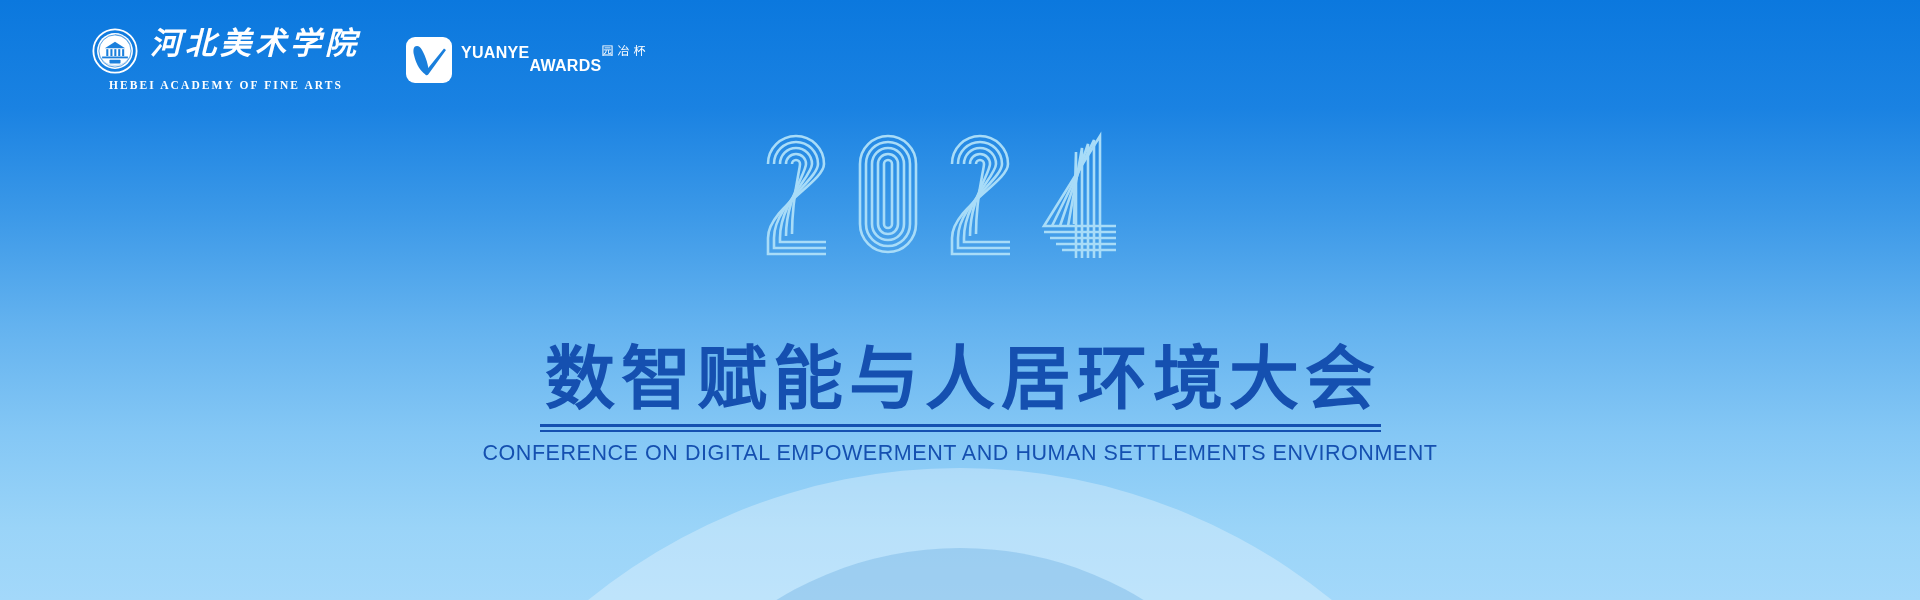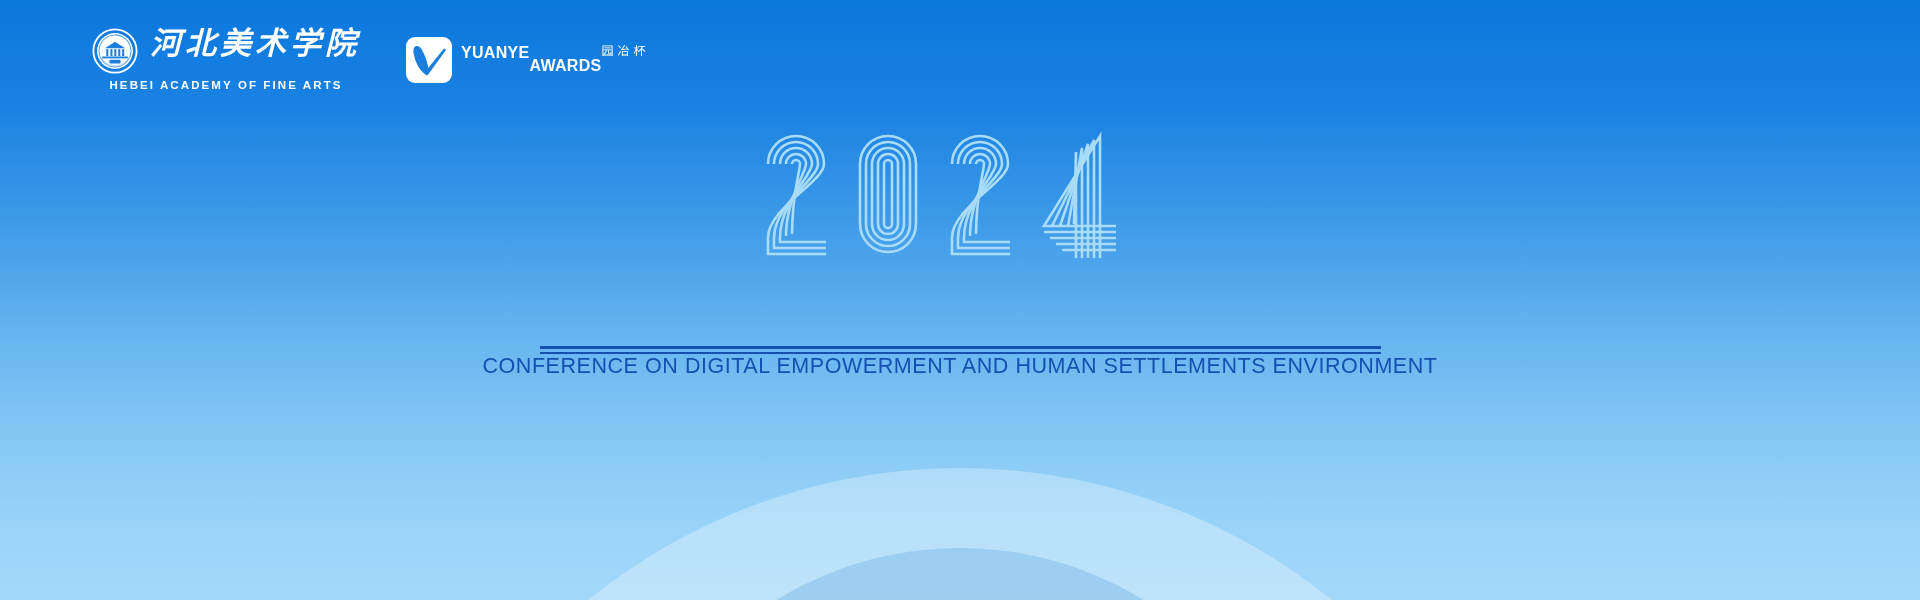--- a/index.html
+++ b/index.html
@@ -75,21 +75,21 @@
     font-size: 31px;
     font-weight: 700;
     letter-spacing: 4px;
     color: #ffffff;
     font-style: italic;
     line-height: 1;
     white-space: nowrap;
   }
   .hebei-en {
     margin-top: 5px;
-    font-family: Liberation Sans, sans-serif;
+    font-family: Liberation Serif, serif;
     font-size: 11.5px;
     font-weight: 700;
     letter-spacing: 2.1px;
     color: #ffffff;
     white-space: nowrap;
   }
 
   .logo-yuanye {
     display: flex;
     align-items: center;
@@ -161,20 +161,21 @@
   .rule-thick {
     height: 3px;
     background: #1550b0;
   }
   .rule-thin {
     height: 1.5px;
     background: #1550b0;
     margin-top: 3px;
   }
   .title-en {
+    margin-top: 9px;
     font-size: 21.5px;
     font-weight: 400;
     color: #1550b0;
     letter-spacing: 0.55px;
     white-space: nowrap;
   }
 
   
   .organizer {
     position: absolute;
@@ -280,20 +281,21 @@
         <path d="M58 124 L58 2 L2 92 L74 92" fill="none" stroke="#a8dcf8" stroke-width="2.6"></path>
         <path d="M52 124 L52 6 L10 92 M2 98 L74 98" fill="none" stroke="#a8dcf8" stroke-width="2.6"></path>
         <path d="M46 124 L46 10 L18 92 M8 104 L74 104" fill="none" stroke="#a8dcf8" stroke-width="2.6"></path>
         <path d="M40 124 L40 14 L26 92 M14 110 L74 110" fill="none" stroke="#a8dcf8" stroke-width="2.6"></path>
         <path d="M34 124 L34 18 L32 90 M20 116 L74 116" fill="none" stroke="#a8dcf8" stroke-width="2.6"></path>
       </g>
     </svg>
   </div>
 
   <div class="title-block">
+    <div class="title-cn">数智赋能与人居环境大会</div>
     <div class="rule-group">
       <div class="rule-thick"></div>
       <div class="rule-thin"></div>
     </div>
     <div class="title-en">CONFERENCE ON DIGITAL EMPOWERMENT AND HUMAN SETTLEMENTS ENVIRONMENT</div>
   </div>
 
 
 </div>
 

